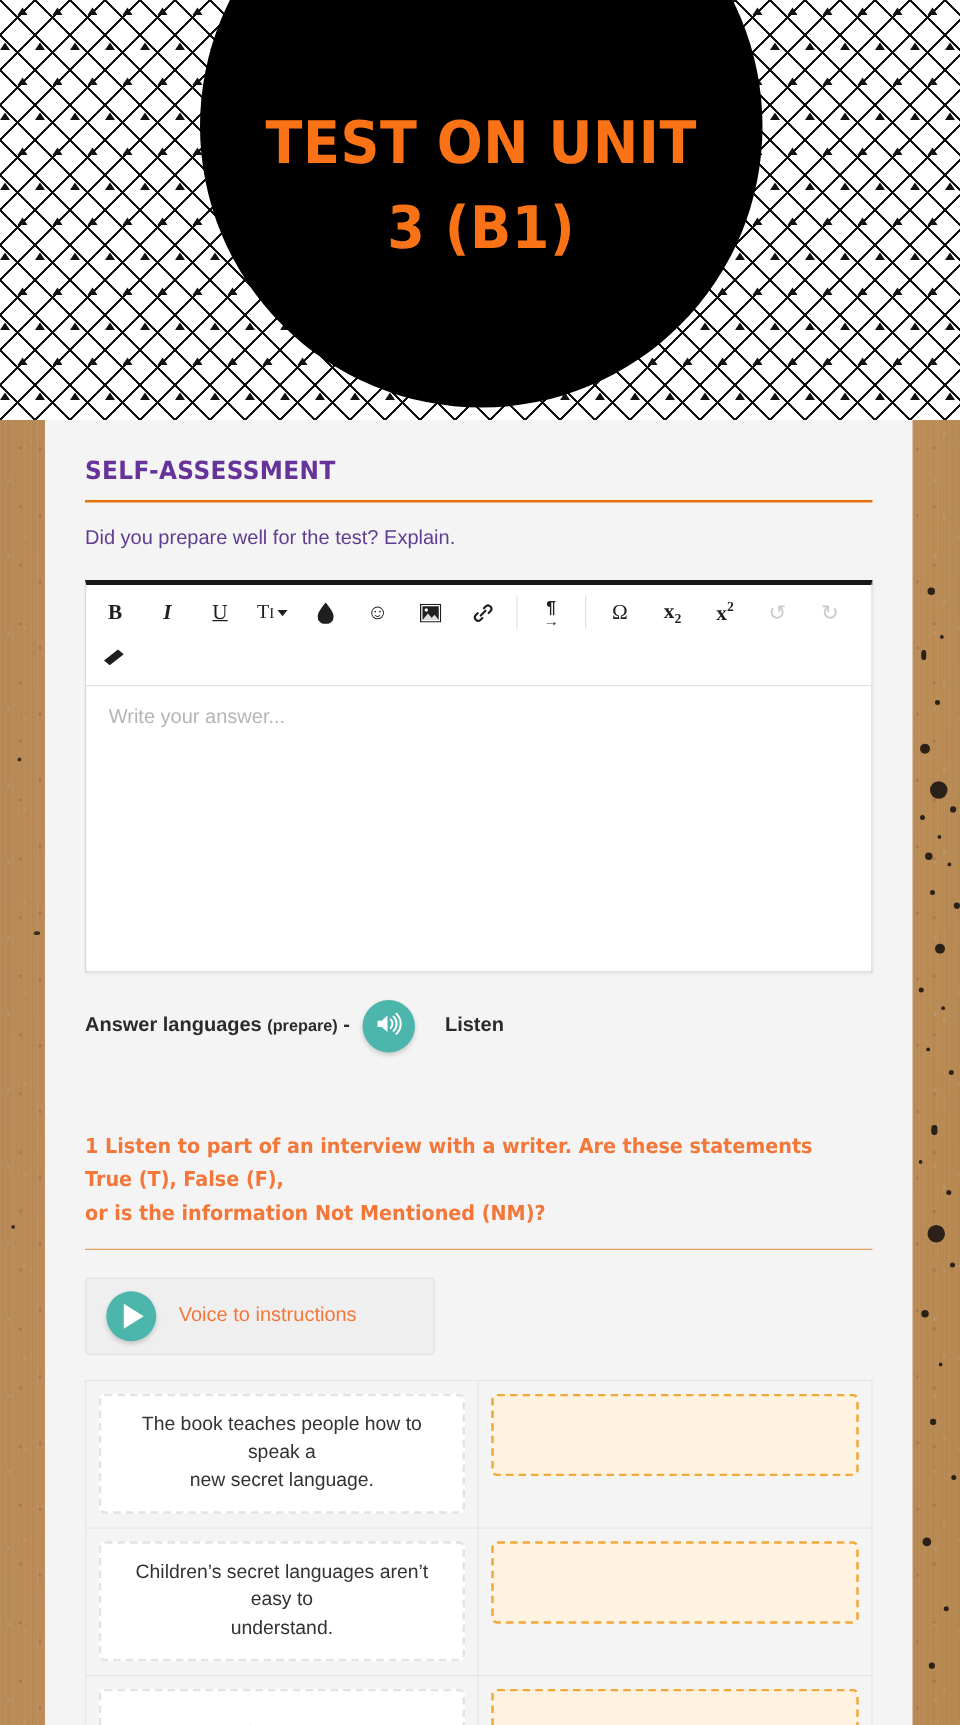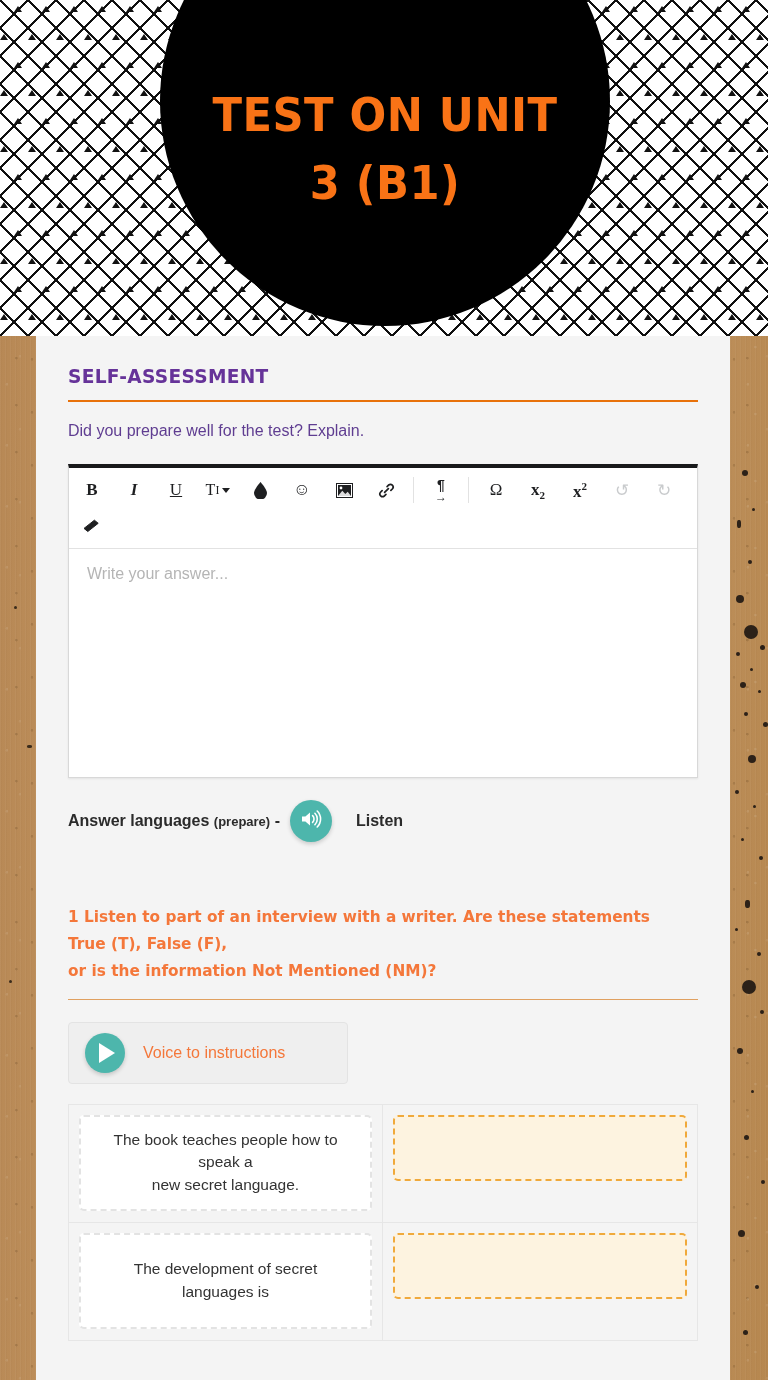--- a/index.html
+++ b/index.html
@@ -804,20 +804,29 @@
           <div class="stmt-cell">
             <div class="stmt-card">The book teaches people how to speak a
 new secret language.</div>
           </div>
           <div class="drop-cell">
             <div class="drop-zone"></div>
           </div>
         </div>
         <div class="stmt-row">
           <div class="stmt-cell">
+            <div class="stmt-card">Children’s secret languages aren’t easy to
+understand.</div>
+          </div>
+          <div class="drop-cell">
+            <div class="drop-zone"></div>
+          </div>
+        </div>
+        <div class="stmt-row">
+          <div class="stmt-cell">
             <div class="stmt-card">The development of secret
 languages is</div>
           </div>
           <div class="drop-cell">
             <div class="drop-zone"></div>
           </div>
         </div>
       </div>
   </div>
 </div>

